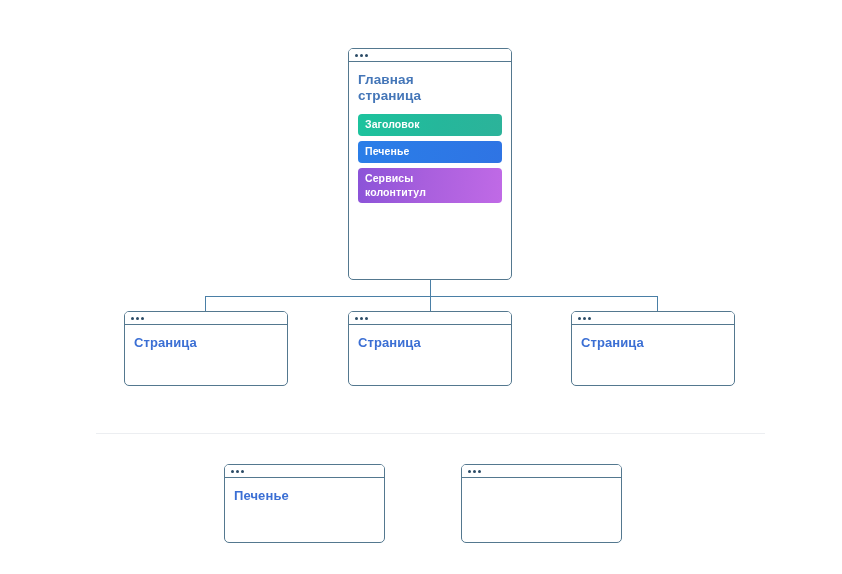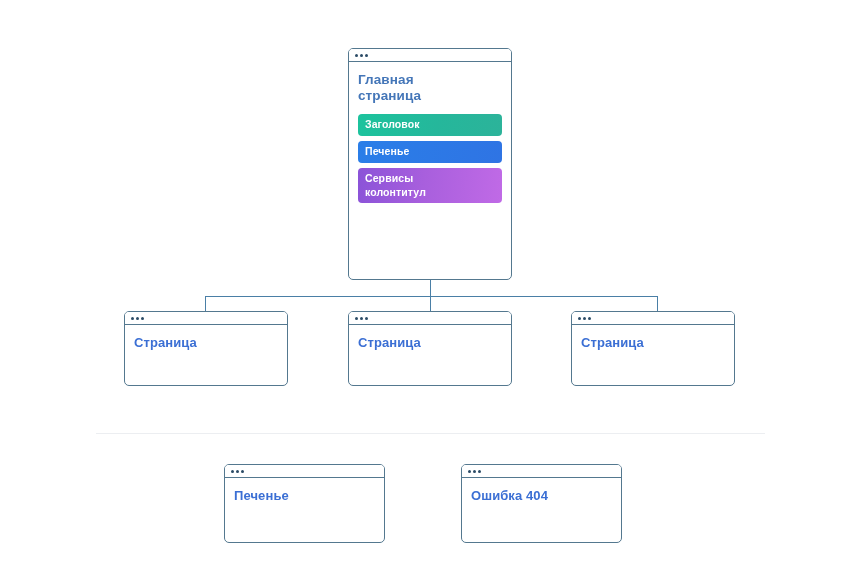--- a/index.html
+++ b/index.html
@@ -189,18 +189,15 @@
       <div class="card-title">Печенье</div>
     </div>
   </div>
 
   <div class="card" style="left:461px; top:464px; width:161px; height:79px;">
     <div class="card-titlebar">
       <span class="dot"></span>
       <span class="dot"></span>
       <span class="dot"></span>
     </div>
-    <div class="card-body">
-      <div class="card-title">Ошибка 404</div>
-    </div>
   </div>
 
 </div>
 
 </body></html>

